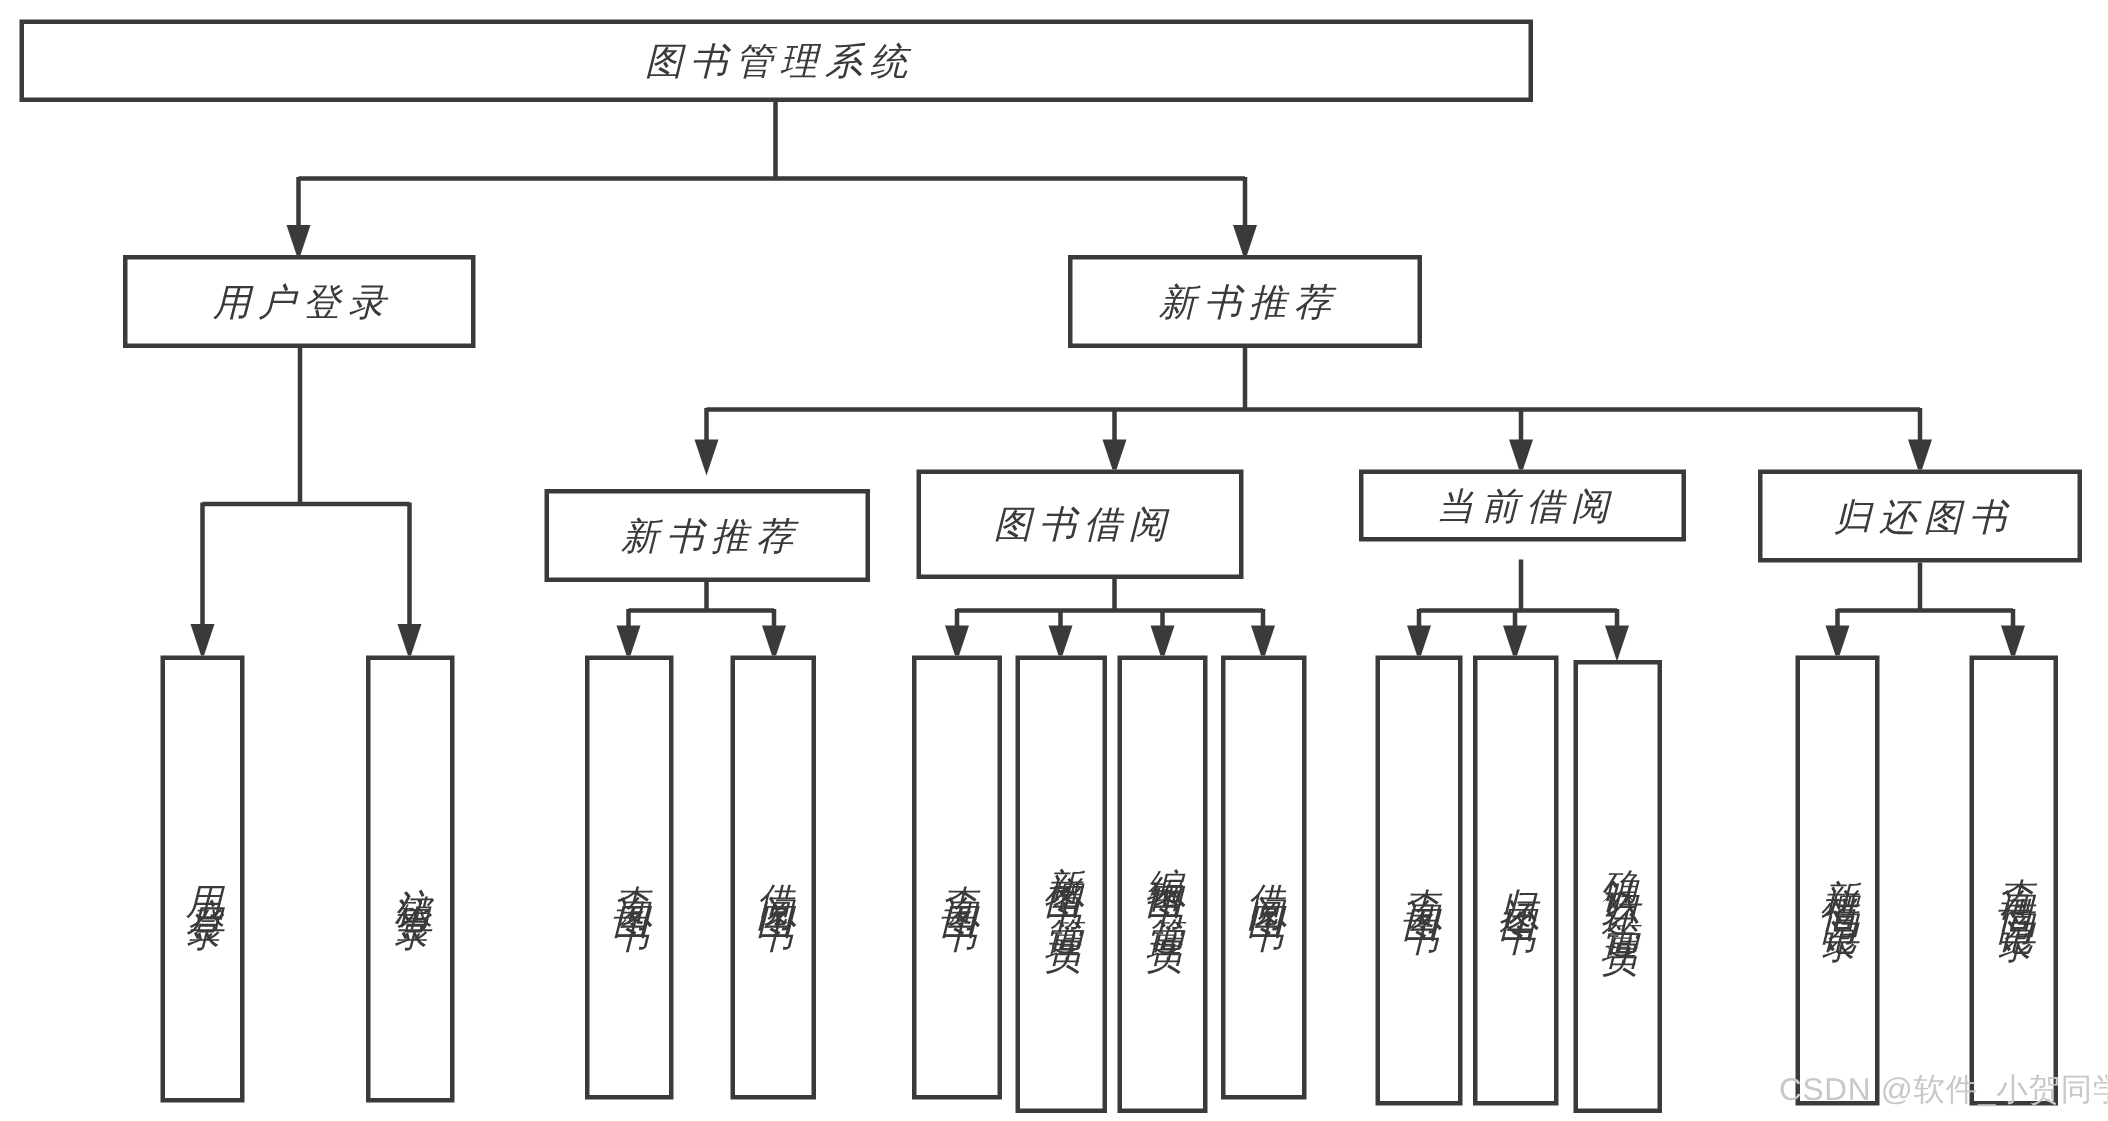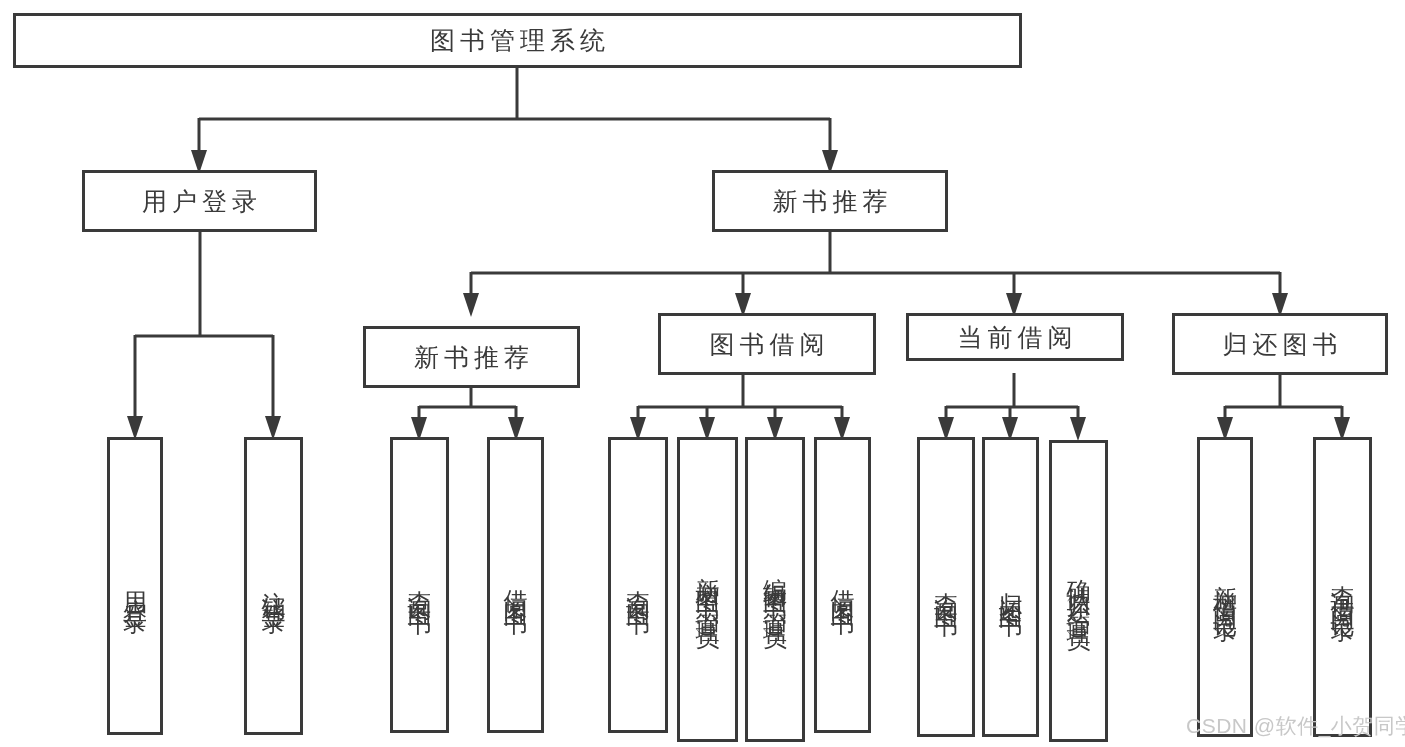--- a/index.html
+++ b/index.html
@@ -23,20 +23,21 @@
   .box{
     position:absolute;
     box-sizing:border-box;
     background:#ffffff;
     border:3px solid #3a3a3a;
     display:flex;
     align-items:center;
     justify-content:center;
     z-index:2;
     color:#3a3a3a;
+    font-style:italic;
   }
   .box.h span{
     font-size:25px;
     letter-spacing:5px;
     text-indent:5px;
     white-space:nowrap;
     color:#3a3a3a;
   }
   .box.v span{
     writing-mode:vertical-rl;
@@ -103,21 +104,21 @@
   <div class="box h" style="left:82px;top:170px;width:235px;height:62px">
     <span>用户登录</span>
   </div>
   <div class="box h" style="left:712px;top:170px;width:236px;height:62px">
     <span>新书推荐</span>
   </div>
 
   <div class="box h" style="left:363px;top:326px;width:217px;height:62px">
     <span>新书推荐</span>
   </div>
-  <div class="box h" style="left:658px;top:313px;width:218px;height:62px">
+  <div class="box h" style="left:611px;top:313px;width:218px;height:73px">
     <span>图书借阅</span>
   </div>
   <div class="box h" style="left:906px;top:313px;width:218px;height:48px">
     <span>当前借阅</span>
   </div>
   <div class="box h" style="left:1172px;top:313px;width:216px;height:62px">
     <span>归还图书</span>
   </div>
 
   <div class="box v" style="left:107px;top:437px;width:56px;height:298px">

